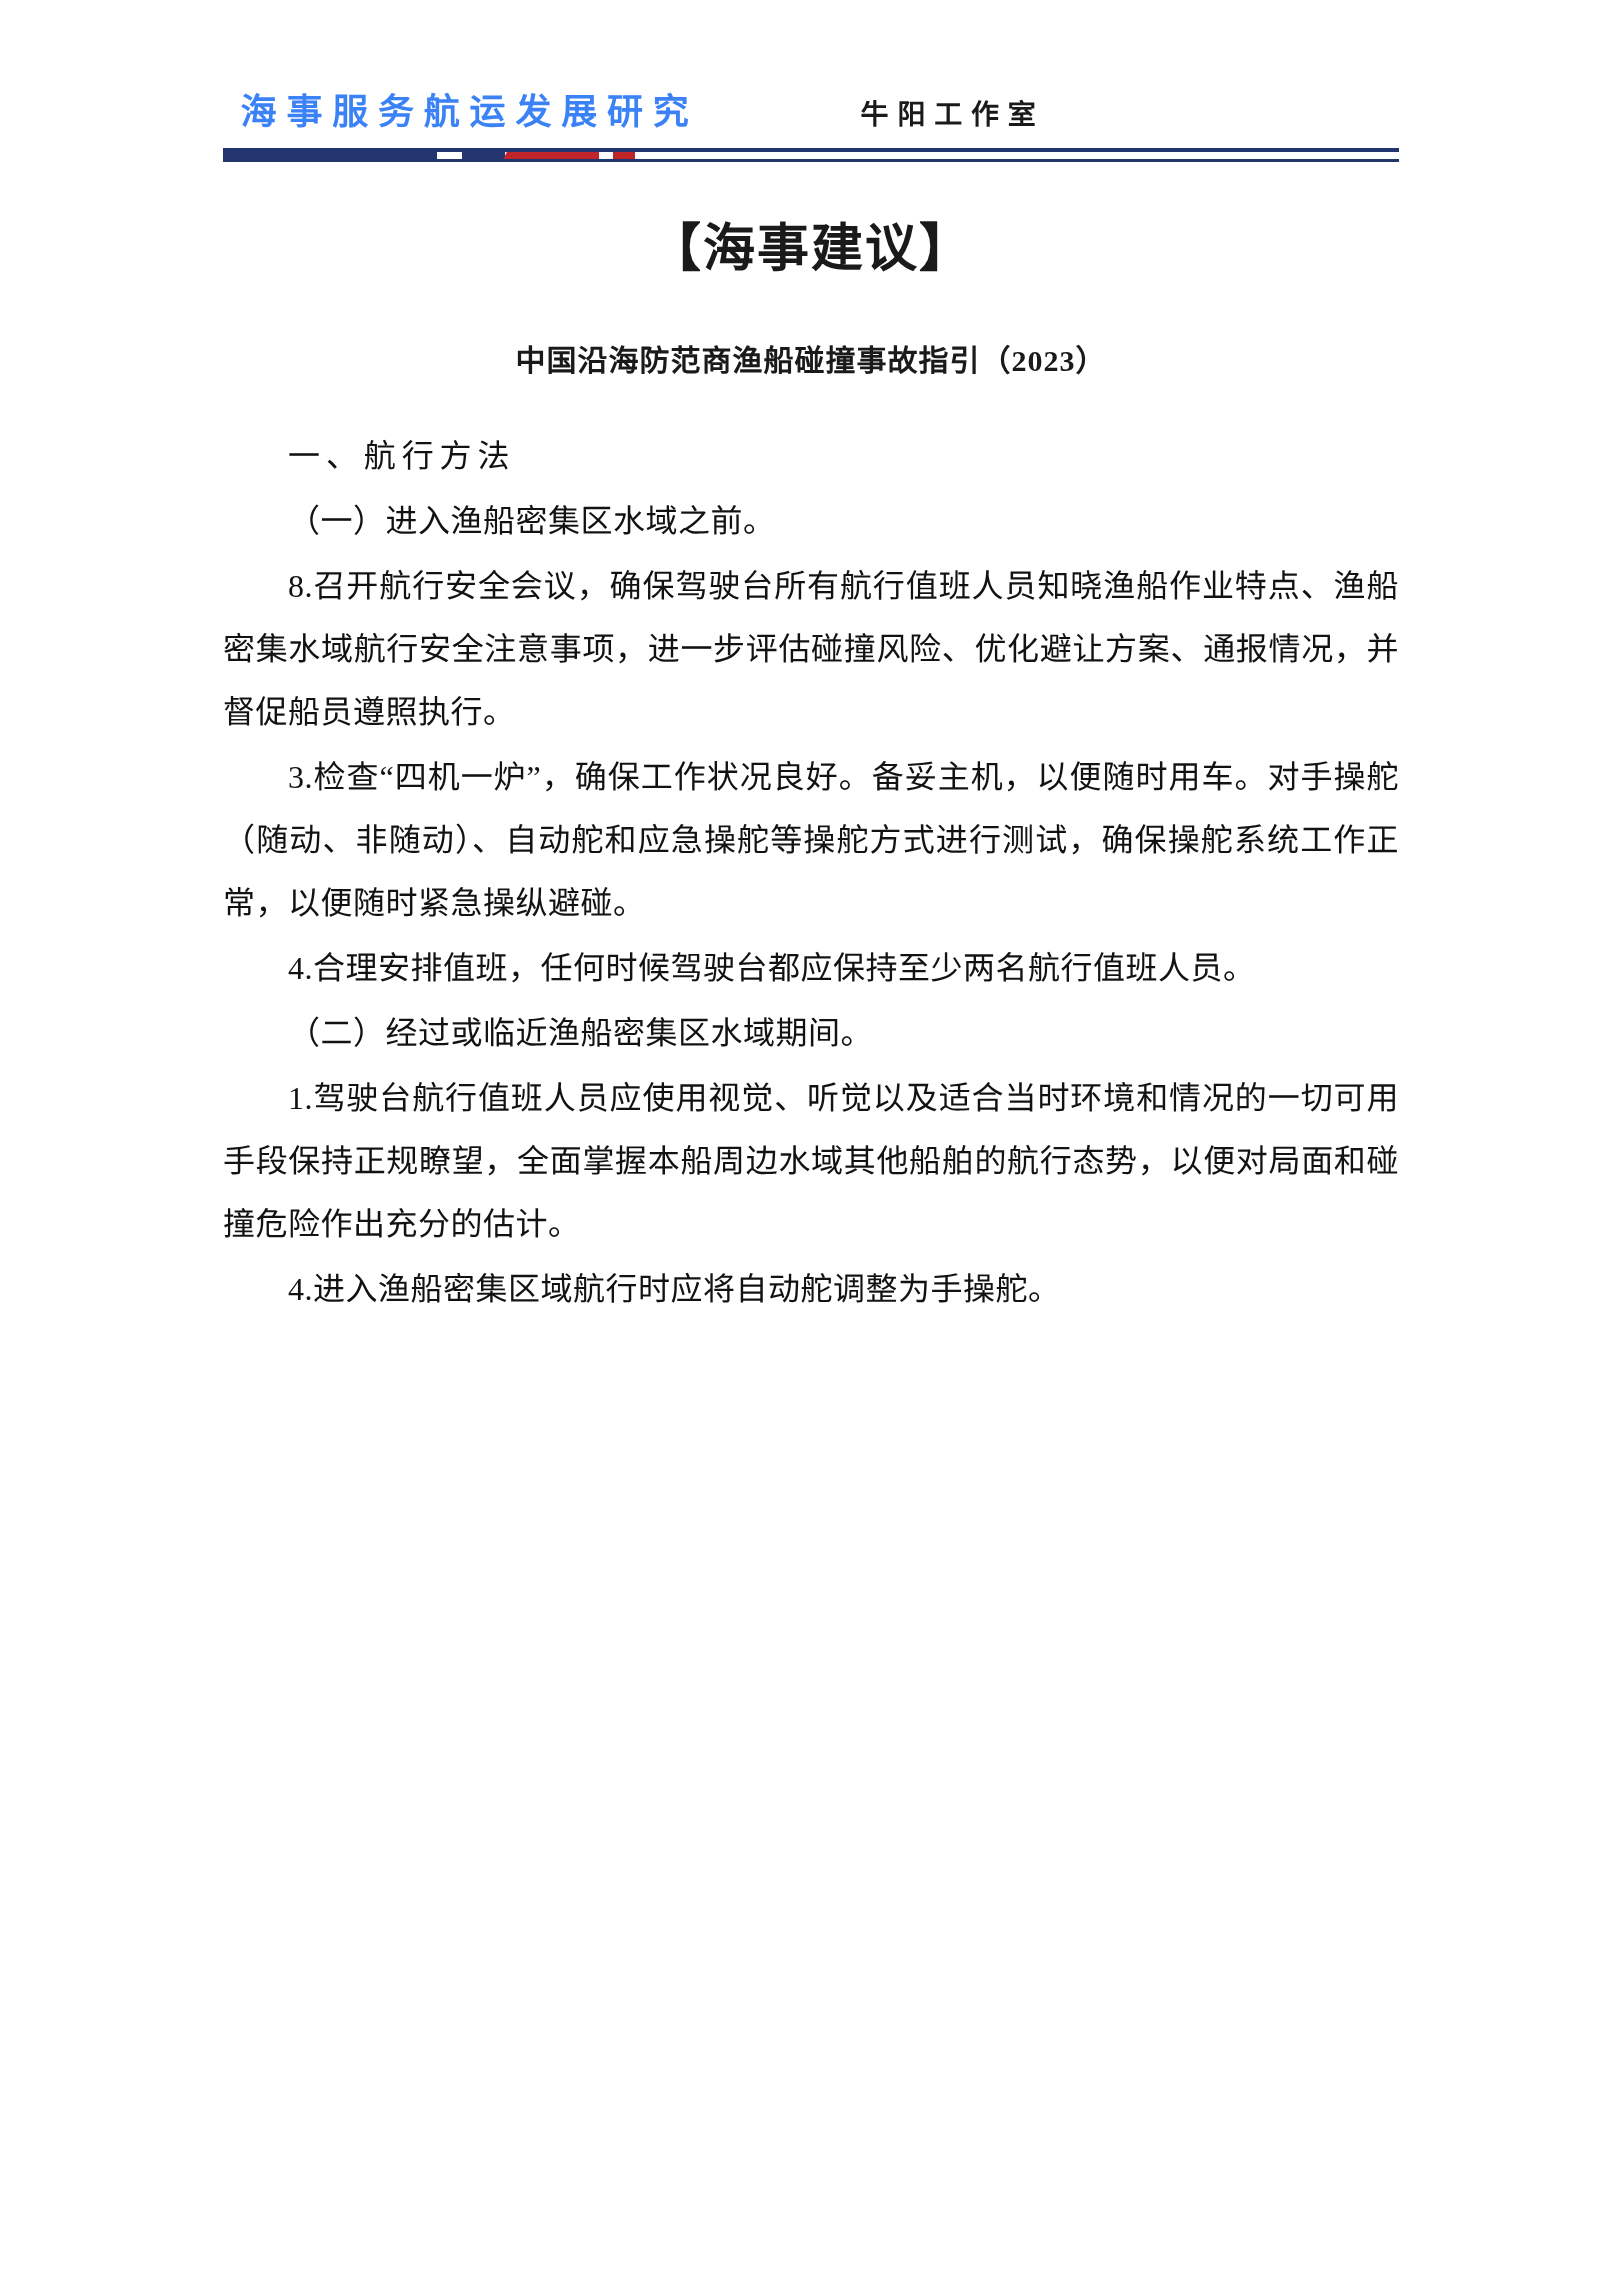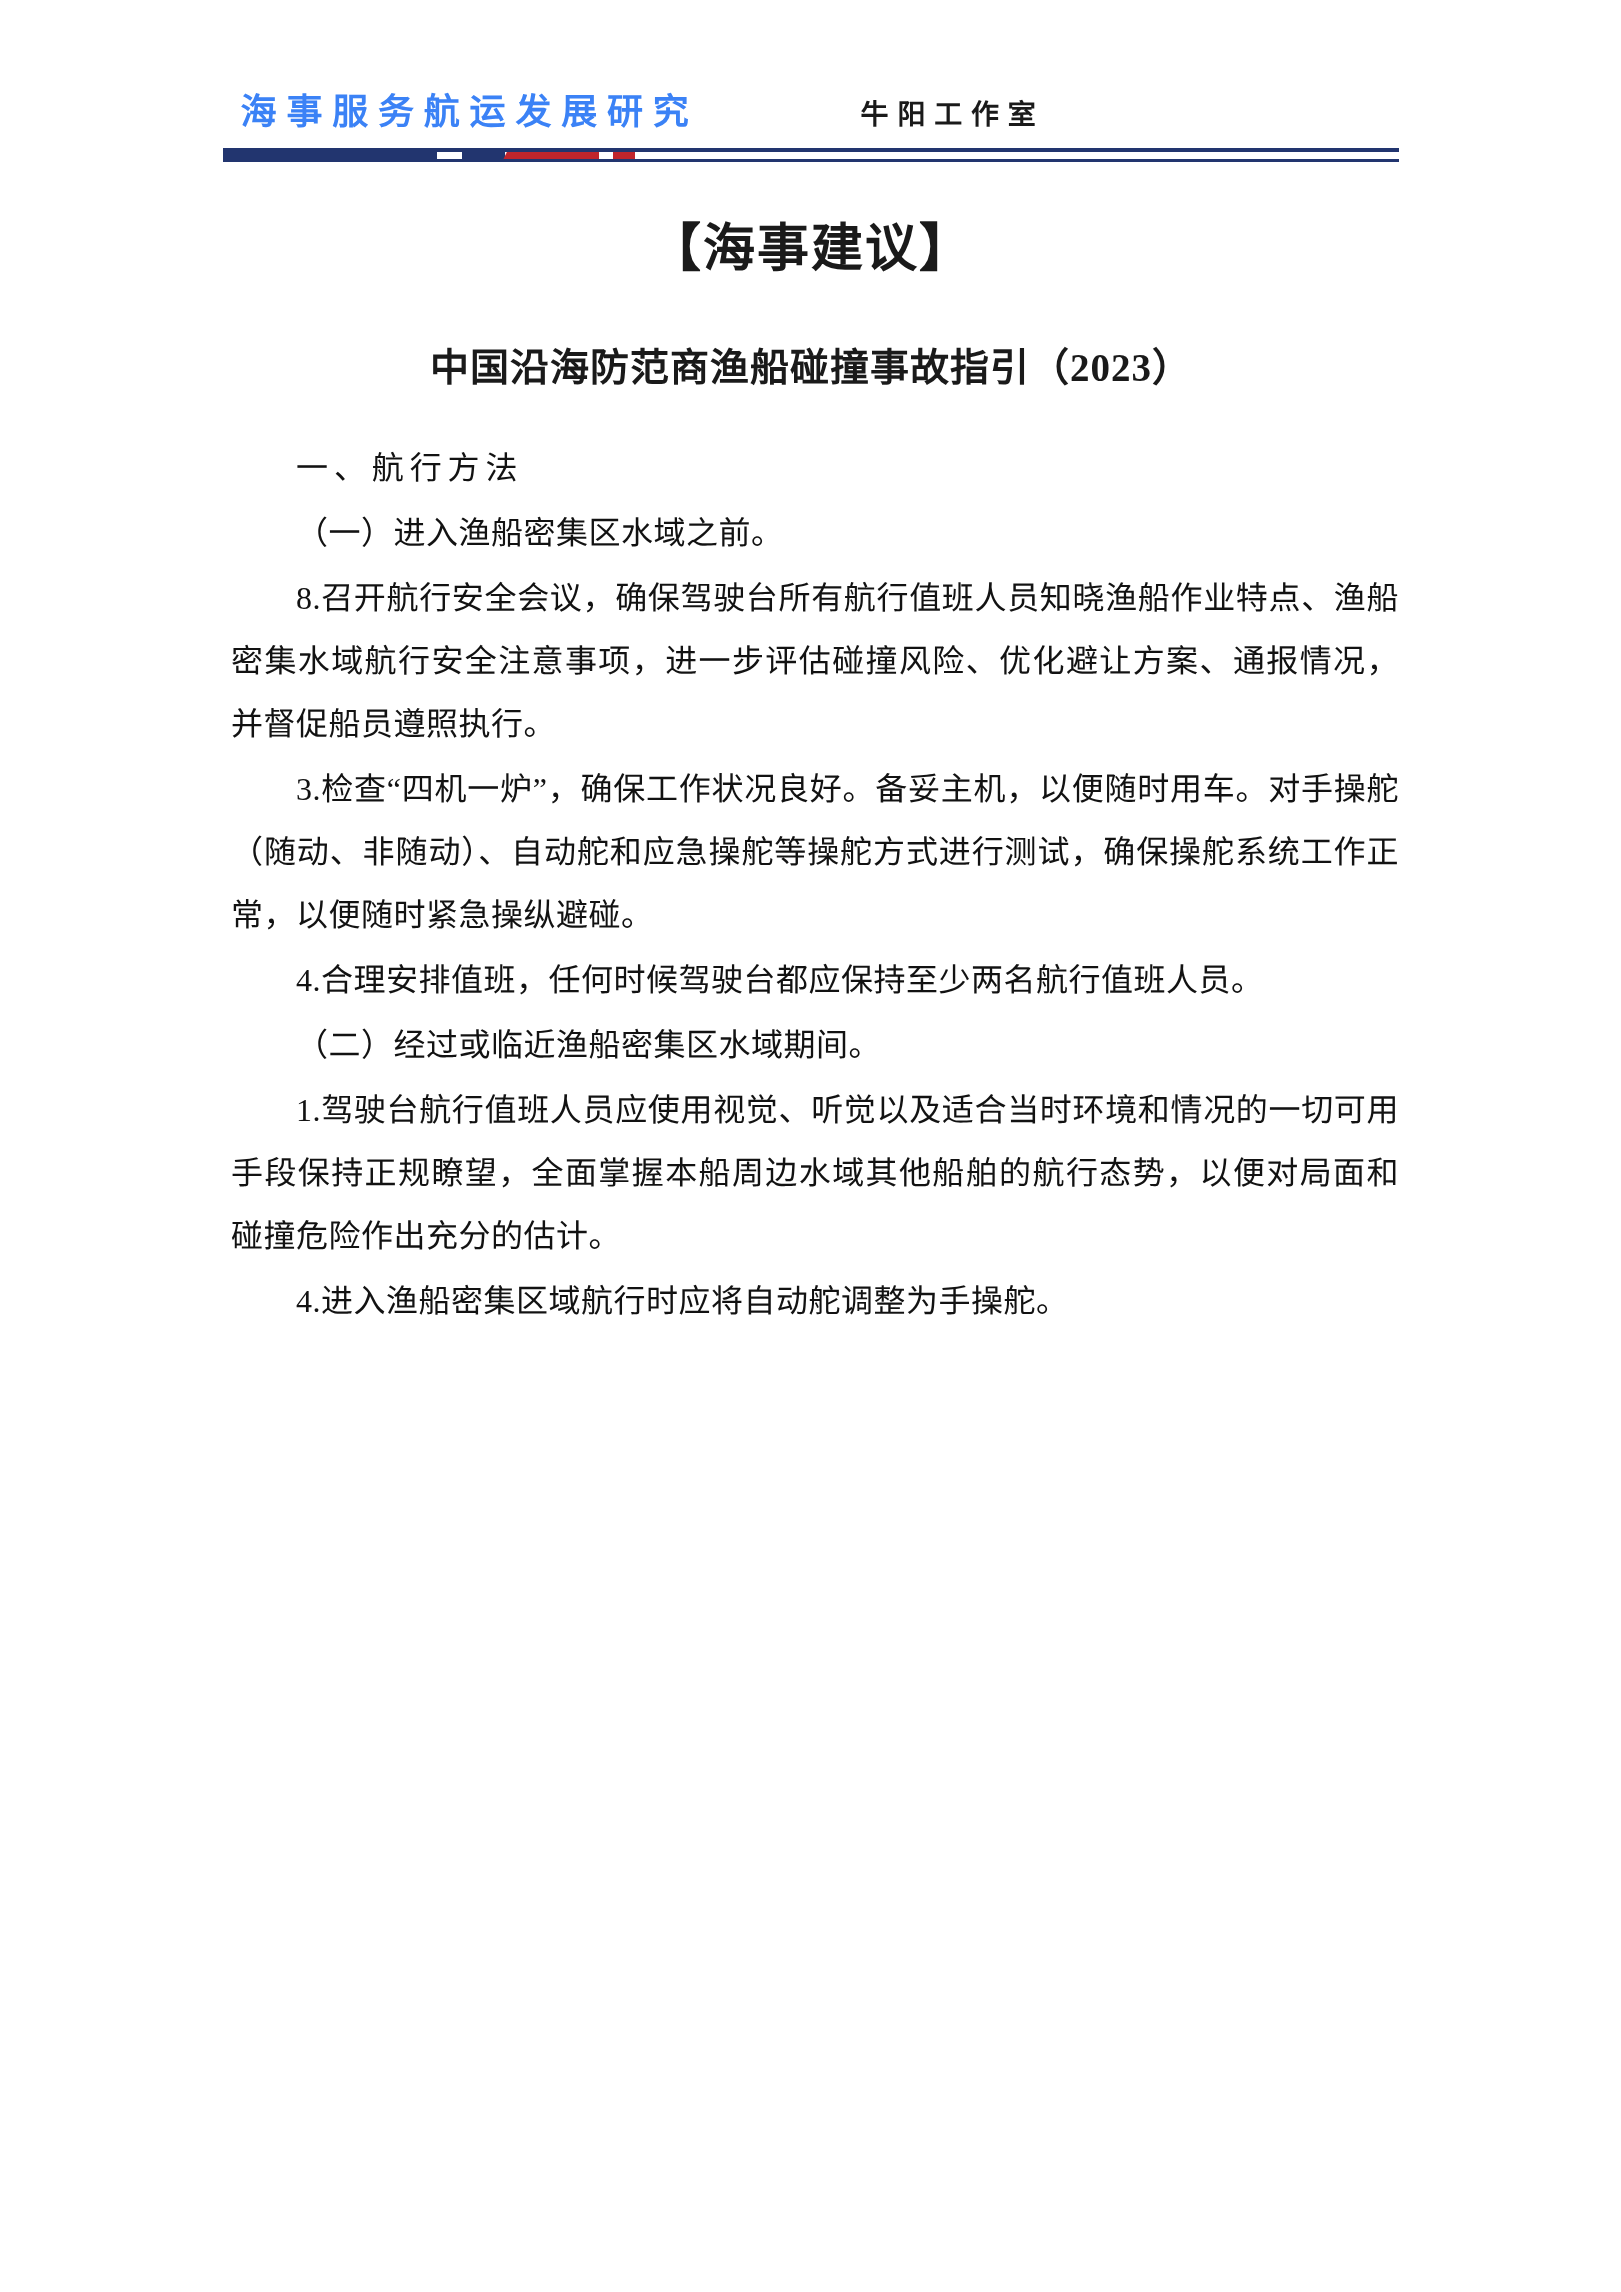--- a/index.html
+++ b/index.html
@@ -106,32 +106,32 @@
     font-weight: bold;
     font-size: 52px;
     color: #1a1a1a;
     margin-top: 43px;
     letter-spacing: 2px;
   }
   .doc-subtitle {
     text-align: center;
     font-family: "Liberation Serif", "DejaVu Serif", serif;
     font-weight: bold;
-    font-size: 39px;
+    font-size: 30px;
     color: #1a1a1a;
     margin-top: 55px;
     letter-spacing: 1px;
   }
 
   
   .body-block {
     margin-top: 45px;
   }
   p.para {
-    margin: 0 0 2px 8px;
+    margin: 0 0 2px 0;
     font-family: "Liberation Serif", "DejaVu Serif", serif;
     font-size: 32px;
     line-height: 63px;
     text-align: justify;
     text-justify: inter-ideograph;
     text-indent: 65px;
     color: #121212;
     letter-spacing: 0.5px;
   }
   p.para.heading {

